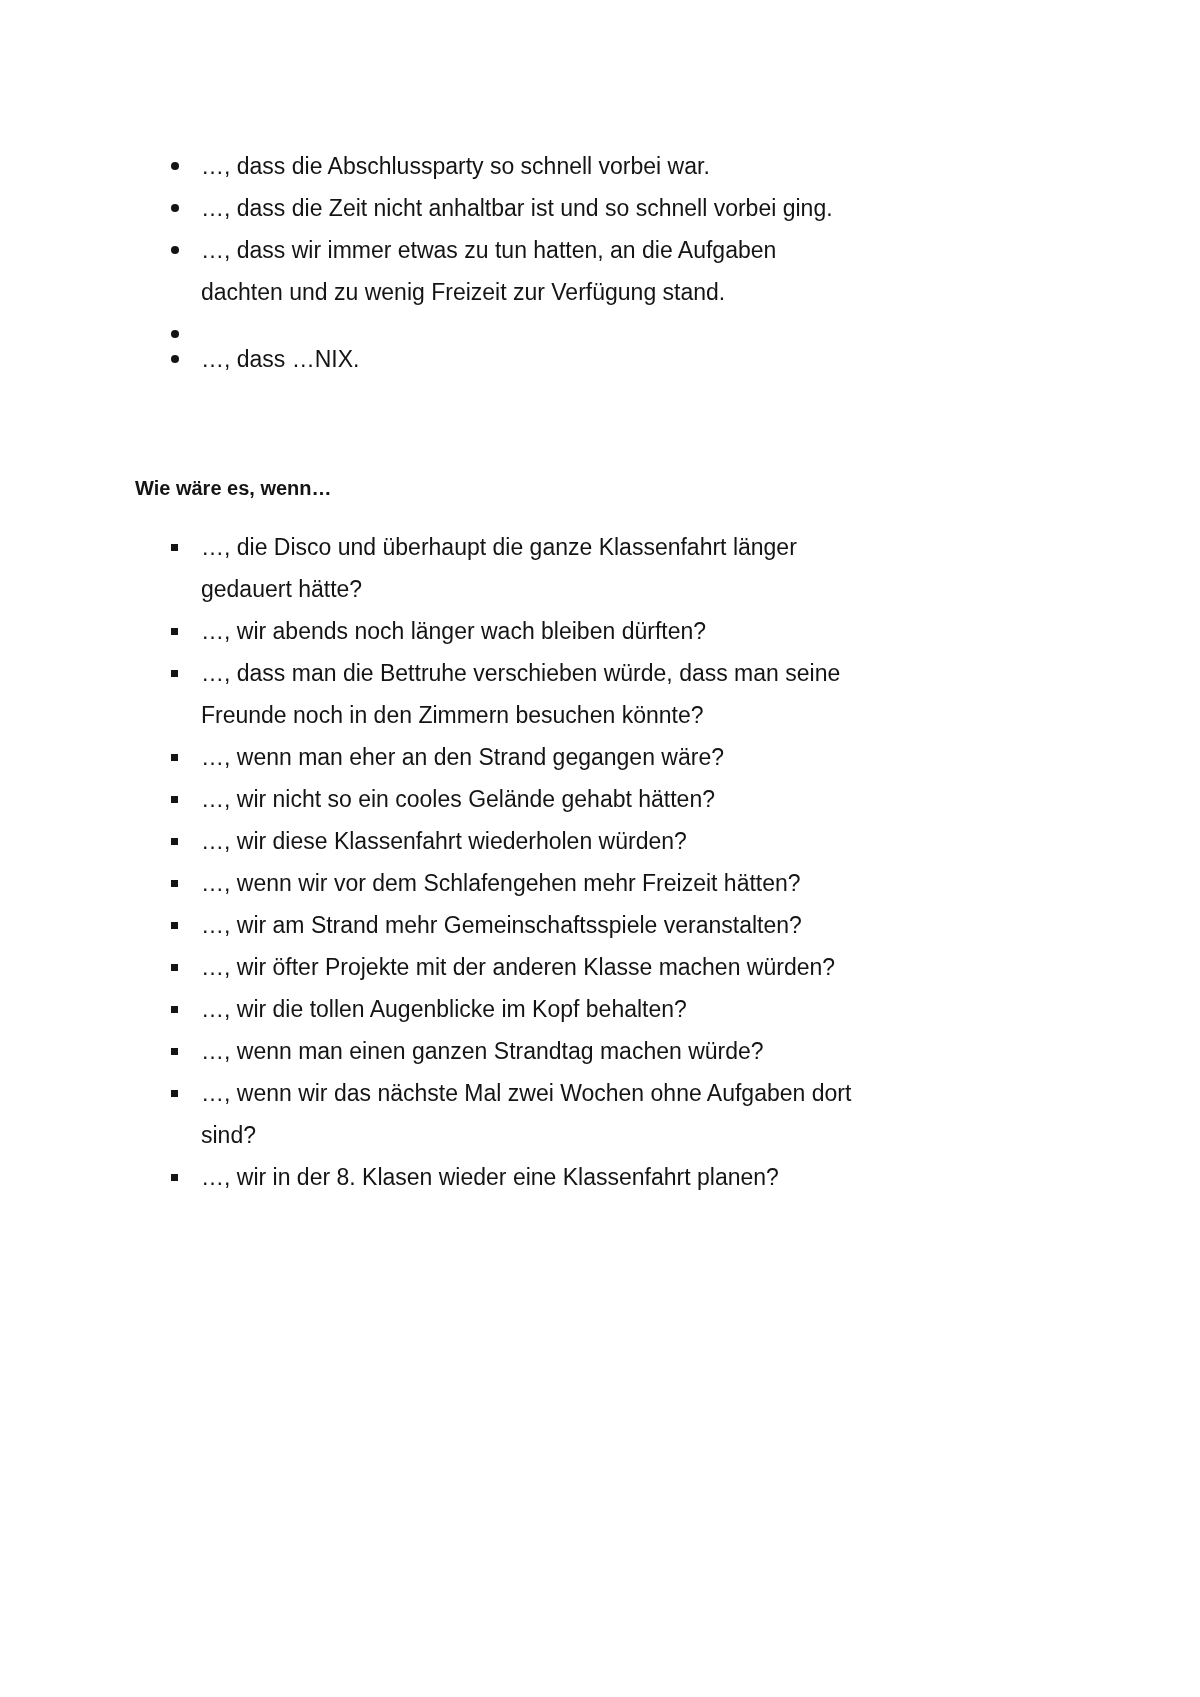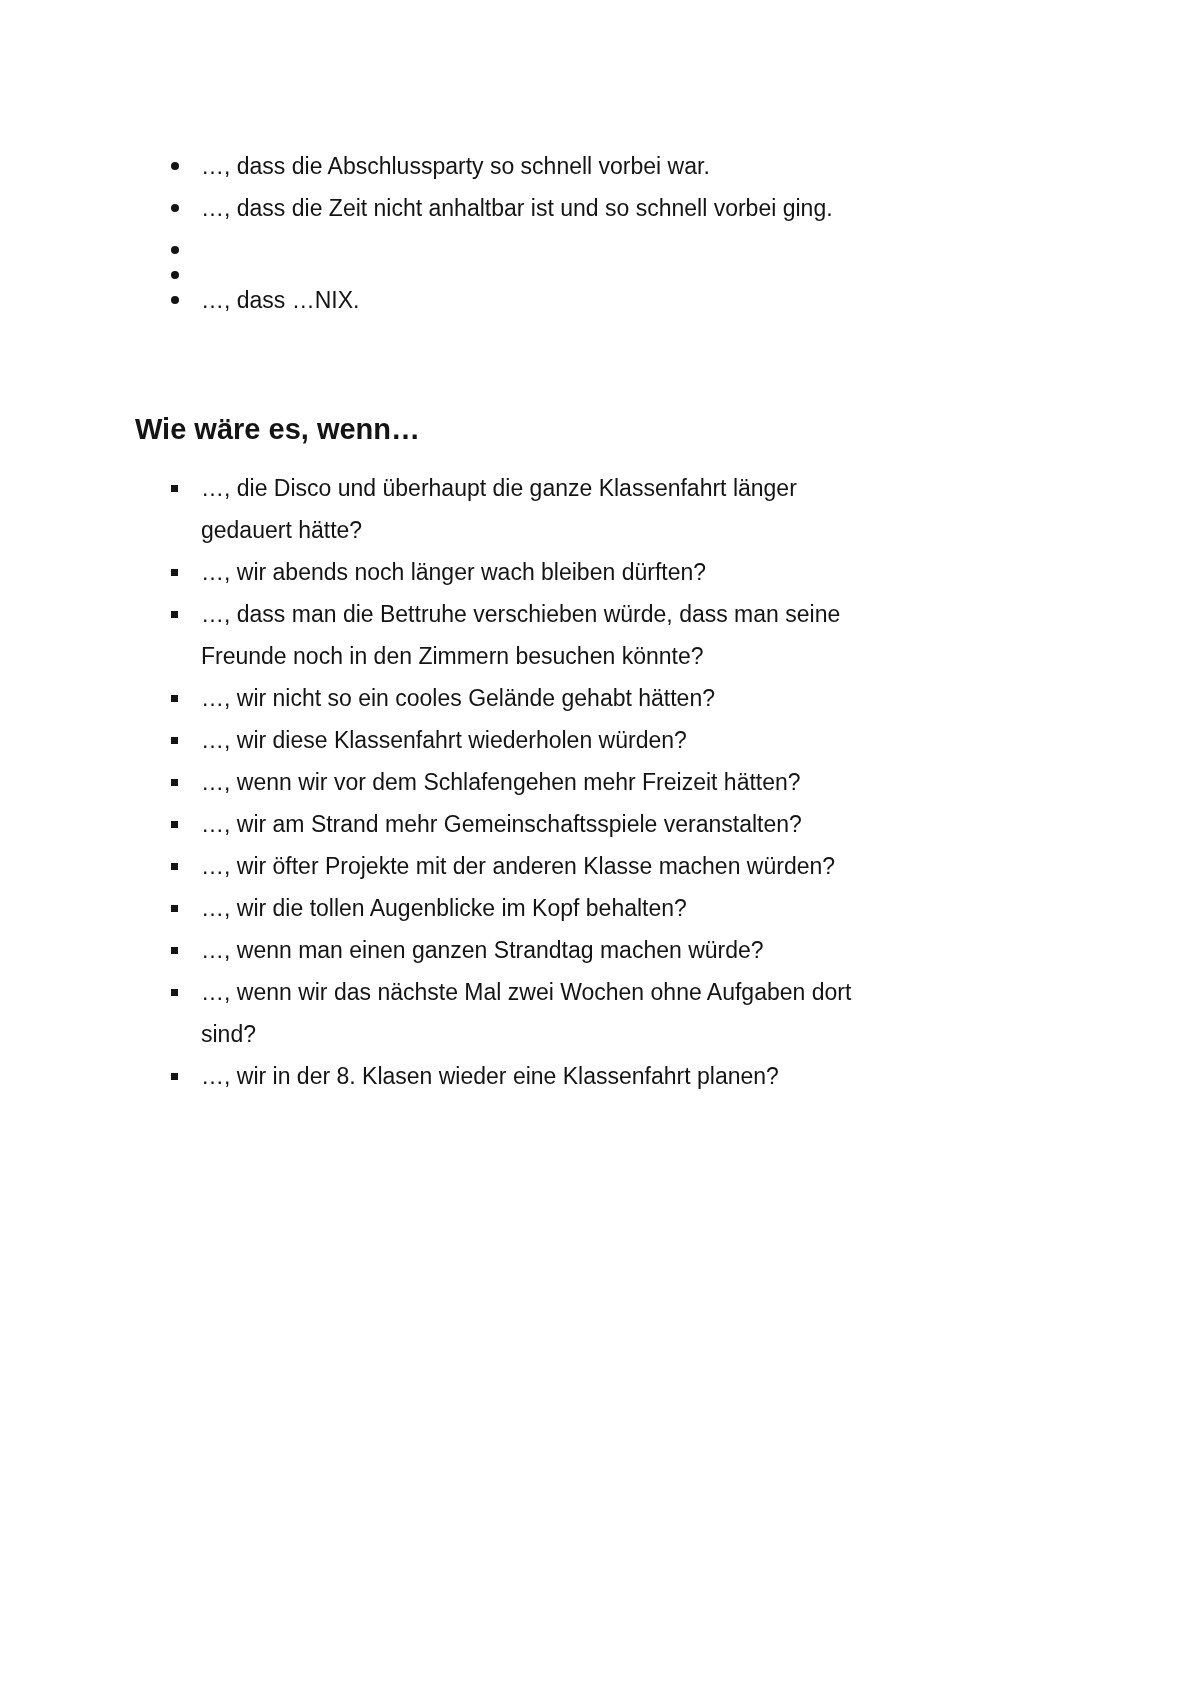--- a/index.html
+++ b/index.html
@@ -47,21 +47,21 @@
     background: #141414;
   }
   .item-text {
     white-space: pre-line;
     max-width: 800px;
   }
   .section-heading {
     font-weight: bold;
     margin-top: 87px;
     margin-bottom: 17px;
-    font-size: 29px;
+    font-size: 20px;
     line-height: 42px;
   }
 </style>
 </head>
 <body>
 
 <div class="page">
   <div class="content">
 
     <ul class="bullet-list">
@@ -77,20 +77,22 @@
           <span class="marker-cell">
             <span class="marker-disc"></span>
           </span>
           <span class="item-text">…, dass die Zeit nicht anhaltbar ist und so schnell vorbei ging.</span>
         </li>
 
         <li>
           <span class="marker-cell">
             <span class="marker-disc"></span>
           </span>
+          <span class="item-text">…, dass wir immer etwas zu tun hatten, an die Aufgaben
+dachten und zu wenig Freizeit zur Verfügung stand.</span>
         </li>
 
         <li>
           <span class="marker-cell">
             <span class="marker-disc"></span>
           </span>
         </li>
 
         <li>
           <span class="marker-cell">
@@ -120,20 +122,26 @@
         </li>
 
         <li>
           <span class="marker-cell">
             <span class="marker-square"></span>
           </span>
           <span class="item-text">…, dass man die Bettruhe verschieben würde, dass man seine
 Freunde noch in den Zimmern besuchen könnte?</span>
         </li>
 
+        <li>
+          <span class="marker-cell">
+            <span class="marker-square"></span>
+          </span>
+          <span class="item-text">…, wenn man eher an den Strand gegangen wäre?</span>
+        </li>
 
         <li>
           <span class="marker-cell">
             <span class="marker-square"></span>
           </span>
           <span class="item-text">…, wir nicht so ein cooles Gelände gehabt hätten?</span>
         </li>
 
 
         <li>

